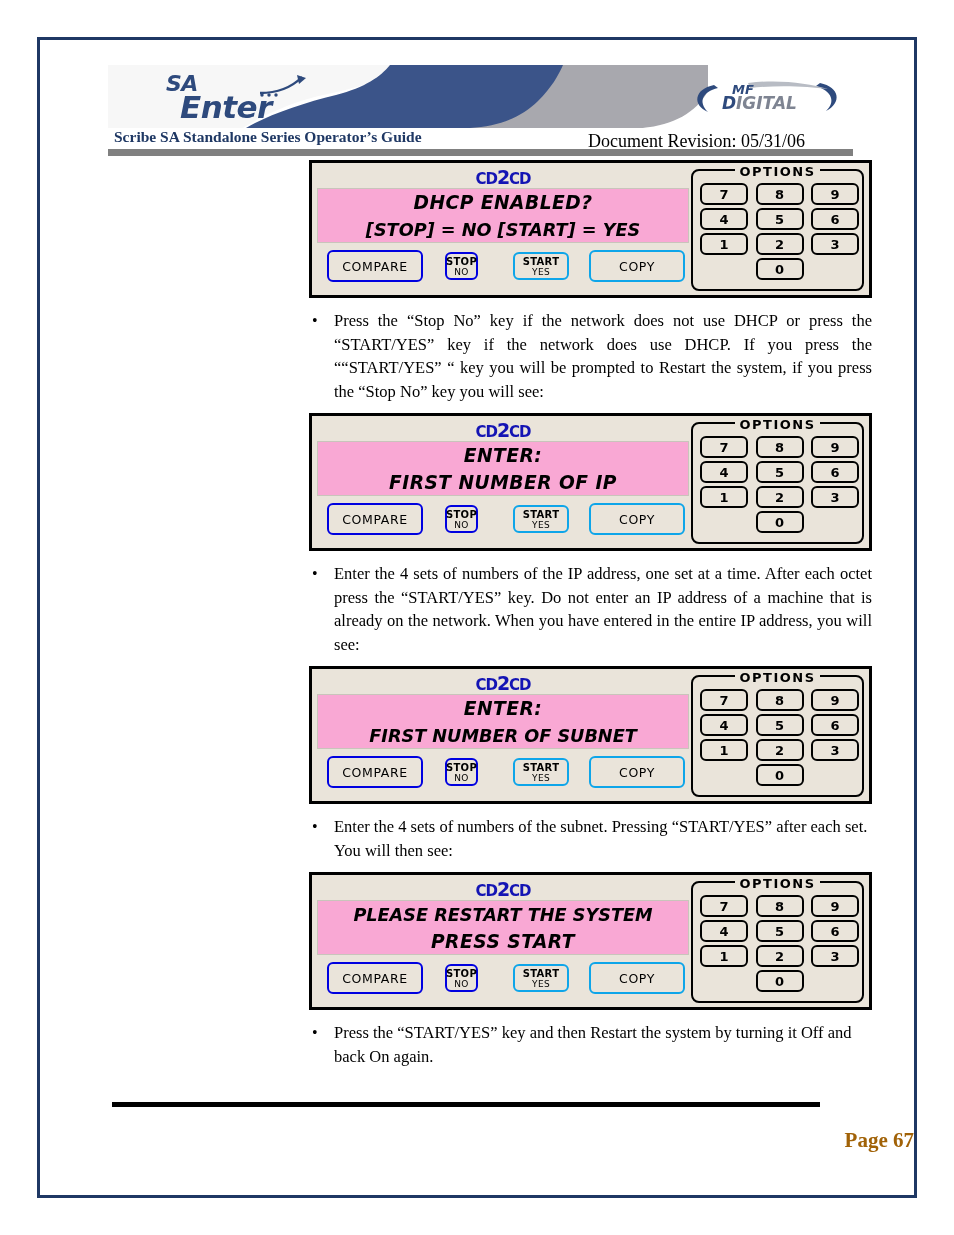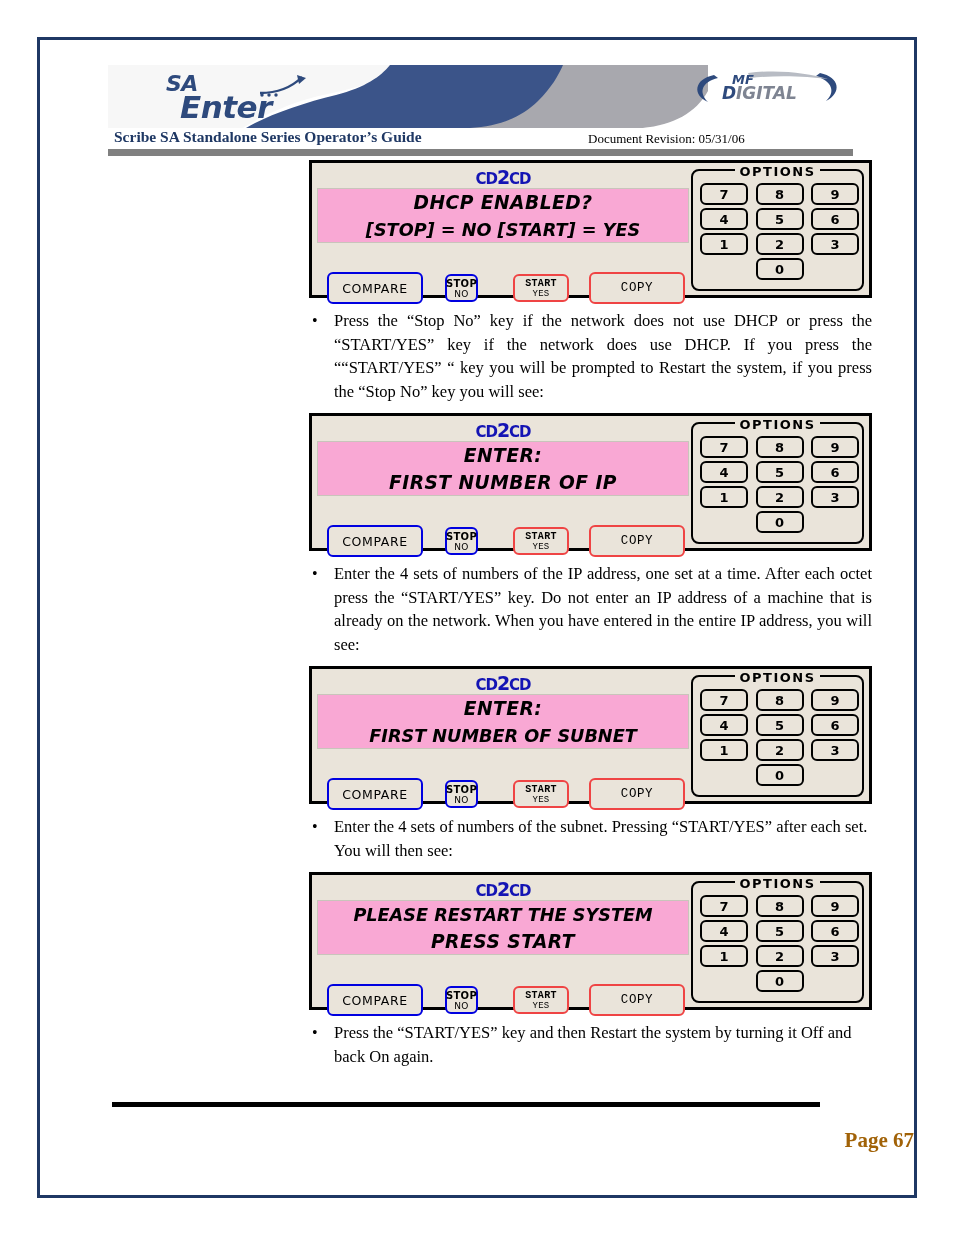--- a/index.html
+++ b/index.html
@@ -77,21 +77,21 @@
     font-size: 31px;
   }
   .sa-logo .sa-swoosh {
     position: absolute;
     left: 118px; top: 4px;
   }
 
   .mf-logo {
     position: absolute;
     left: 580px;
-    top: 0;
+    top: 10px;
     width: 160px;
     height: 44px;
   }
 
   
   .header-title-row {
     position: absolute;
     left: 0;
     top: 63px;
     width: 745px;
@@ -105,21 +105,21 @@
     font-weight: bold;
     font-size: 15.5px;
     color: #1F3864;
     white-space: nowrap;
   }
   .doc-rev {
     position: absolute;
     left: 480px;
     top: 3px;
     font-family: "Liberation Serif", serif;
-    font-size: 13px;
+    font-size: 18px;
     color: #000000;
     white-space: nowrap;
   }
   .header-gray-bar {
     position: absolute;
     left: 0;
     top: 84px;
     width: 745px;
     height: 7px;
     background: #808080;
@@ -198,24 +198,23 @@
   .dbtn {
     position: absolute;
     background: #EAE4DA;
     border-radius: 6px;
     display: flex;
     flex-direction: column;
     align-items: center;
     justify-content: center;
     font-family: "DejaVu Sans", sans-serif;
     color: #000000;
-    margin-top: 22px;
   }
   .dbtn.blue { border: 2px solid #0000E0; }
-  .dbtn.red  { border: 2px solid #ef4444; font-family: Liberation Mono, monospace; }
+  .dbtn.red  { border: 2px solid #0ea5e9; }
   .dbtn .big { font-size: 12.5px; letter-spacing: 0.6px; }
   .dbtn .t1  { font-size: 10px; font-weight: bold; letter-spacing: 0.3px; line-height: 11px; }
   .dbtn .t2  { font-size: 9px; letter-spacing: 0.3px; line-height: 10px; }
 
   .btn-compare { left: 4px;   top: 0;   width: 96px;  height: 32px; }
   .btn-stop    { left: 122px; top: 2px; width: 33px;  height: 28px; }
   .btn-start   { left = 0;    }
   .btn-start   { left: 190px; top: 2px; width: 56px;  height: 28px; }
   .btn-copy    { left: 266px; top: 0;   width: 96px;  height: 32px; }
 

